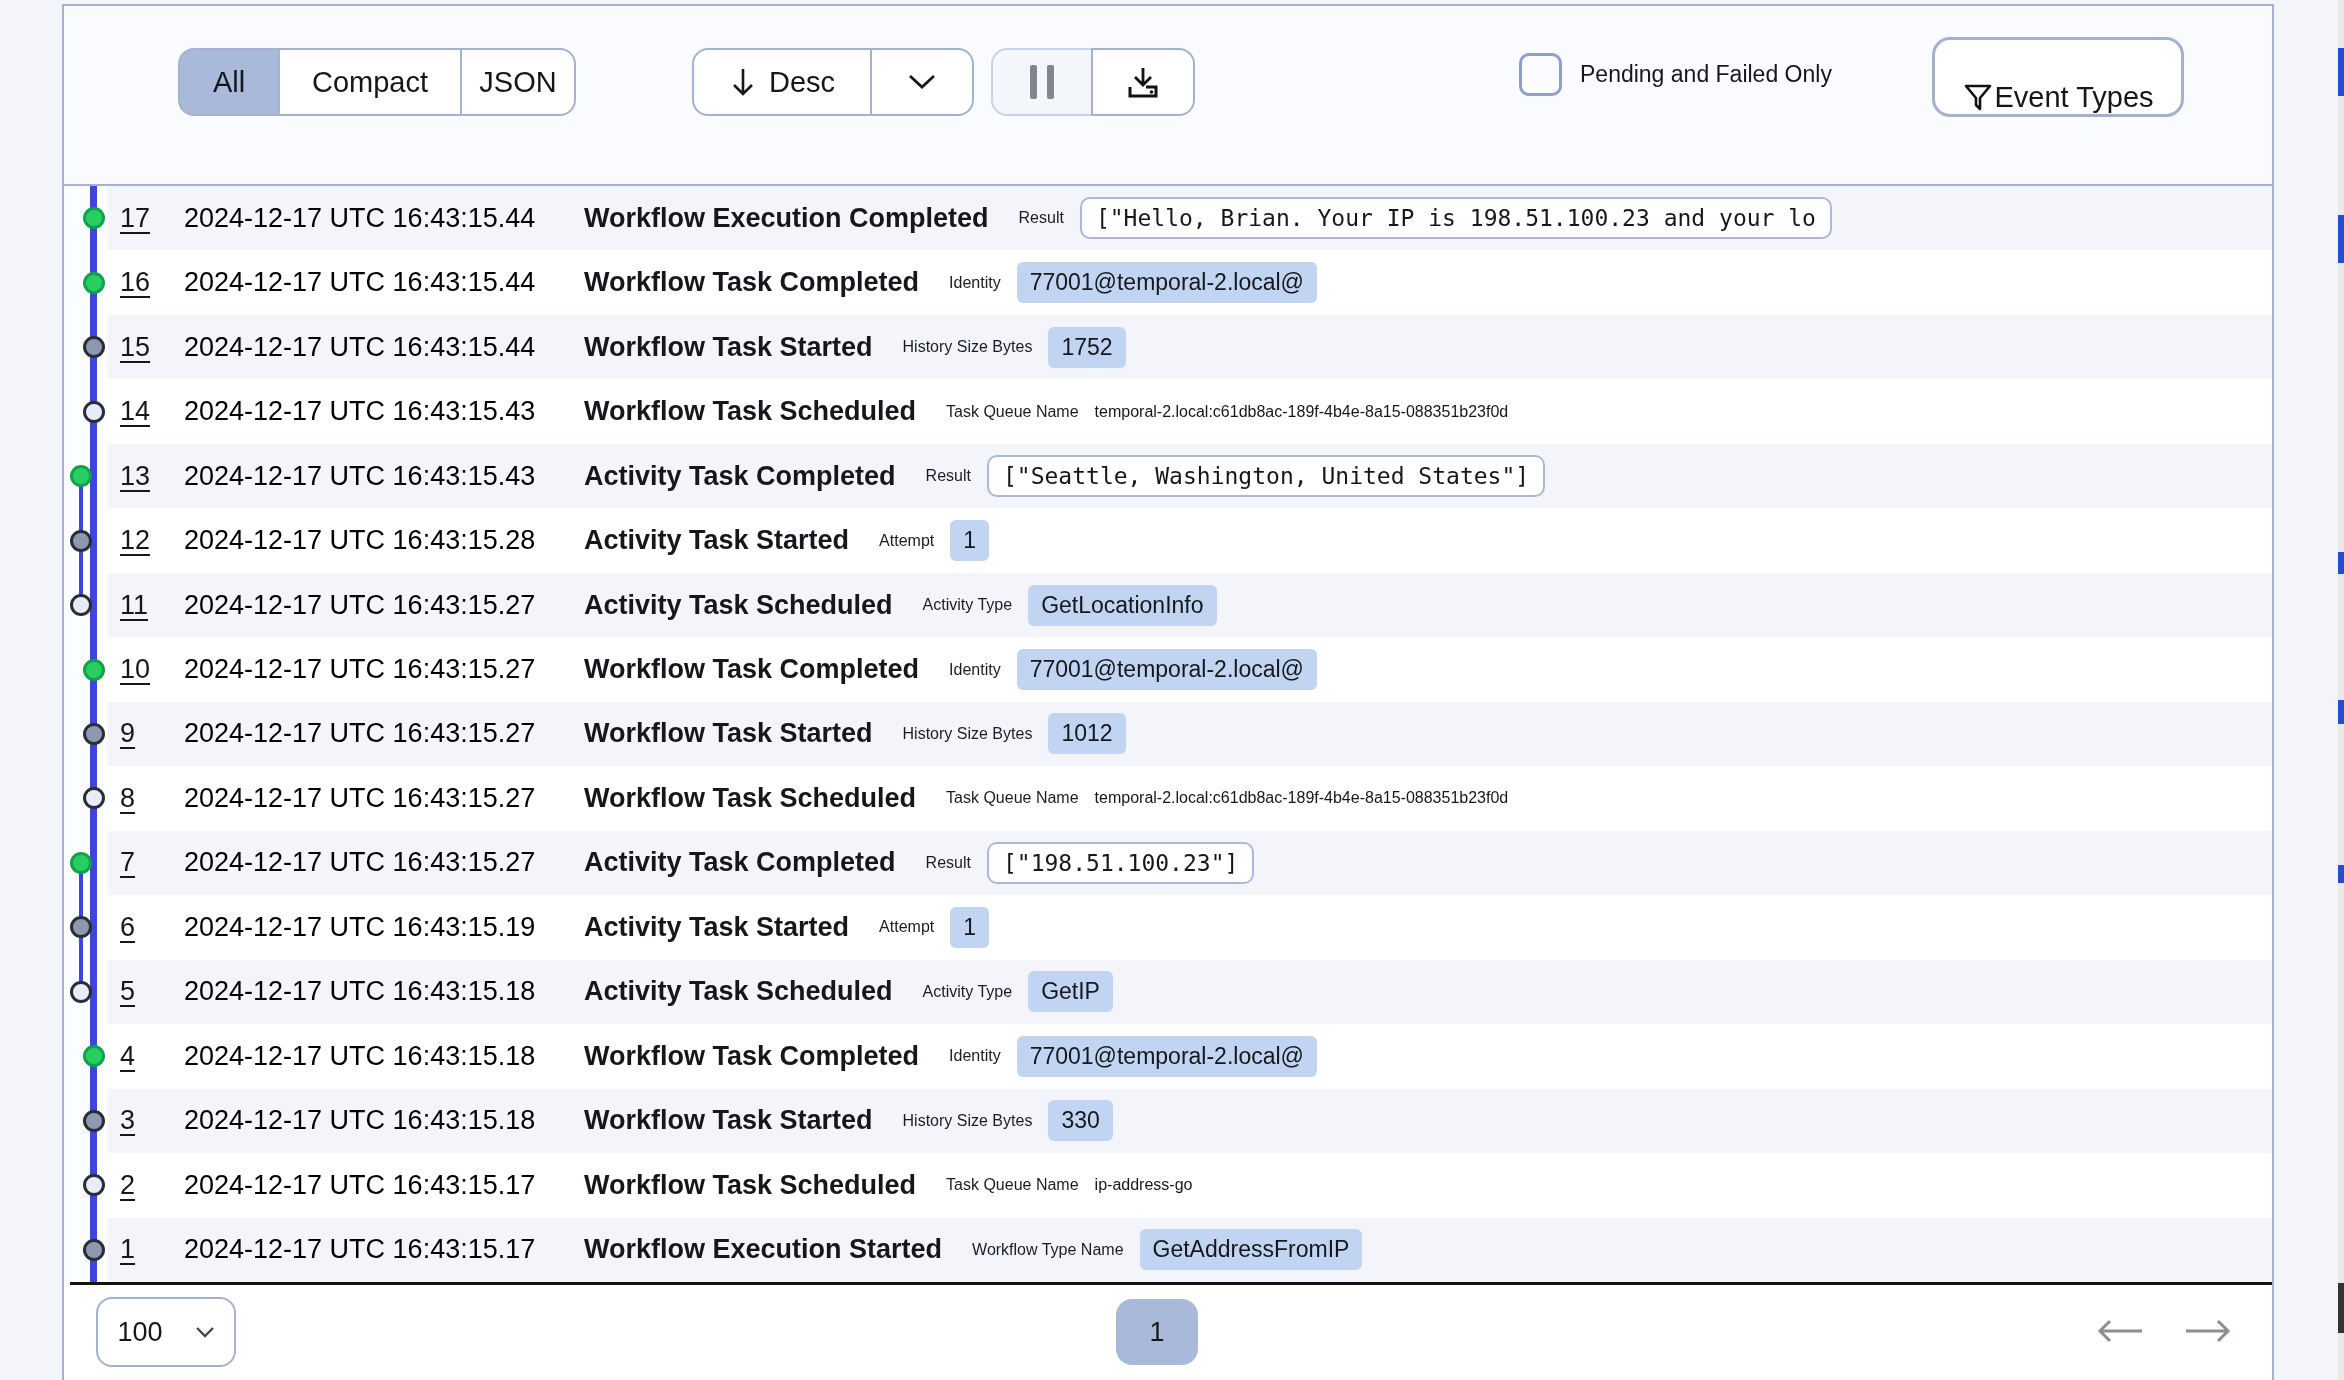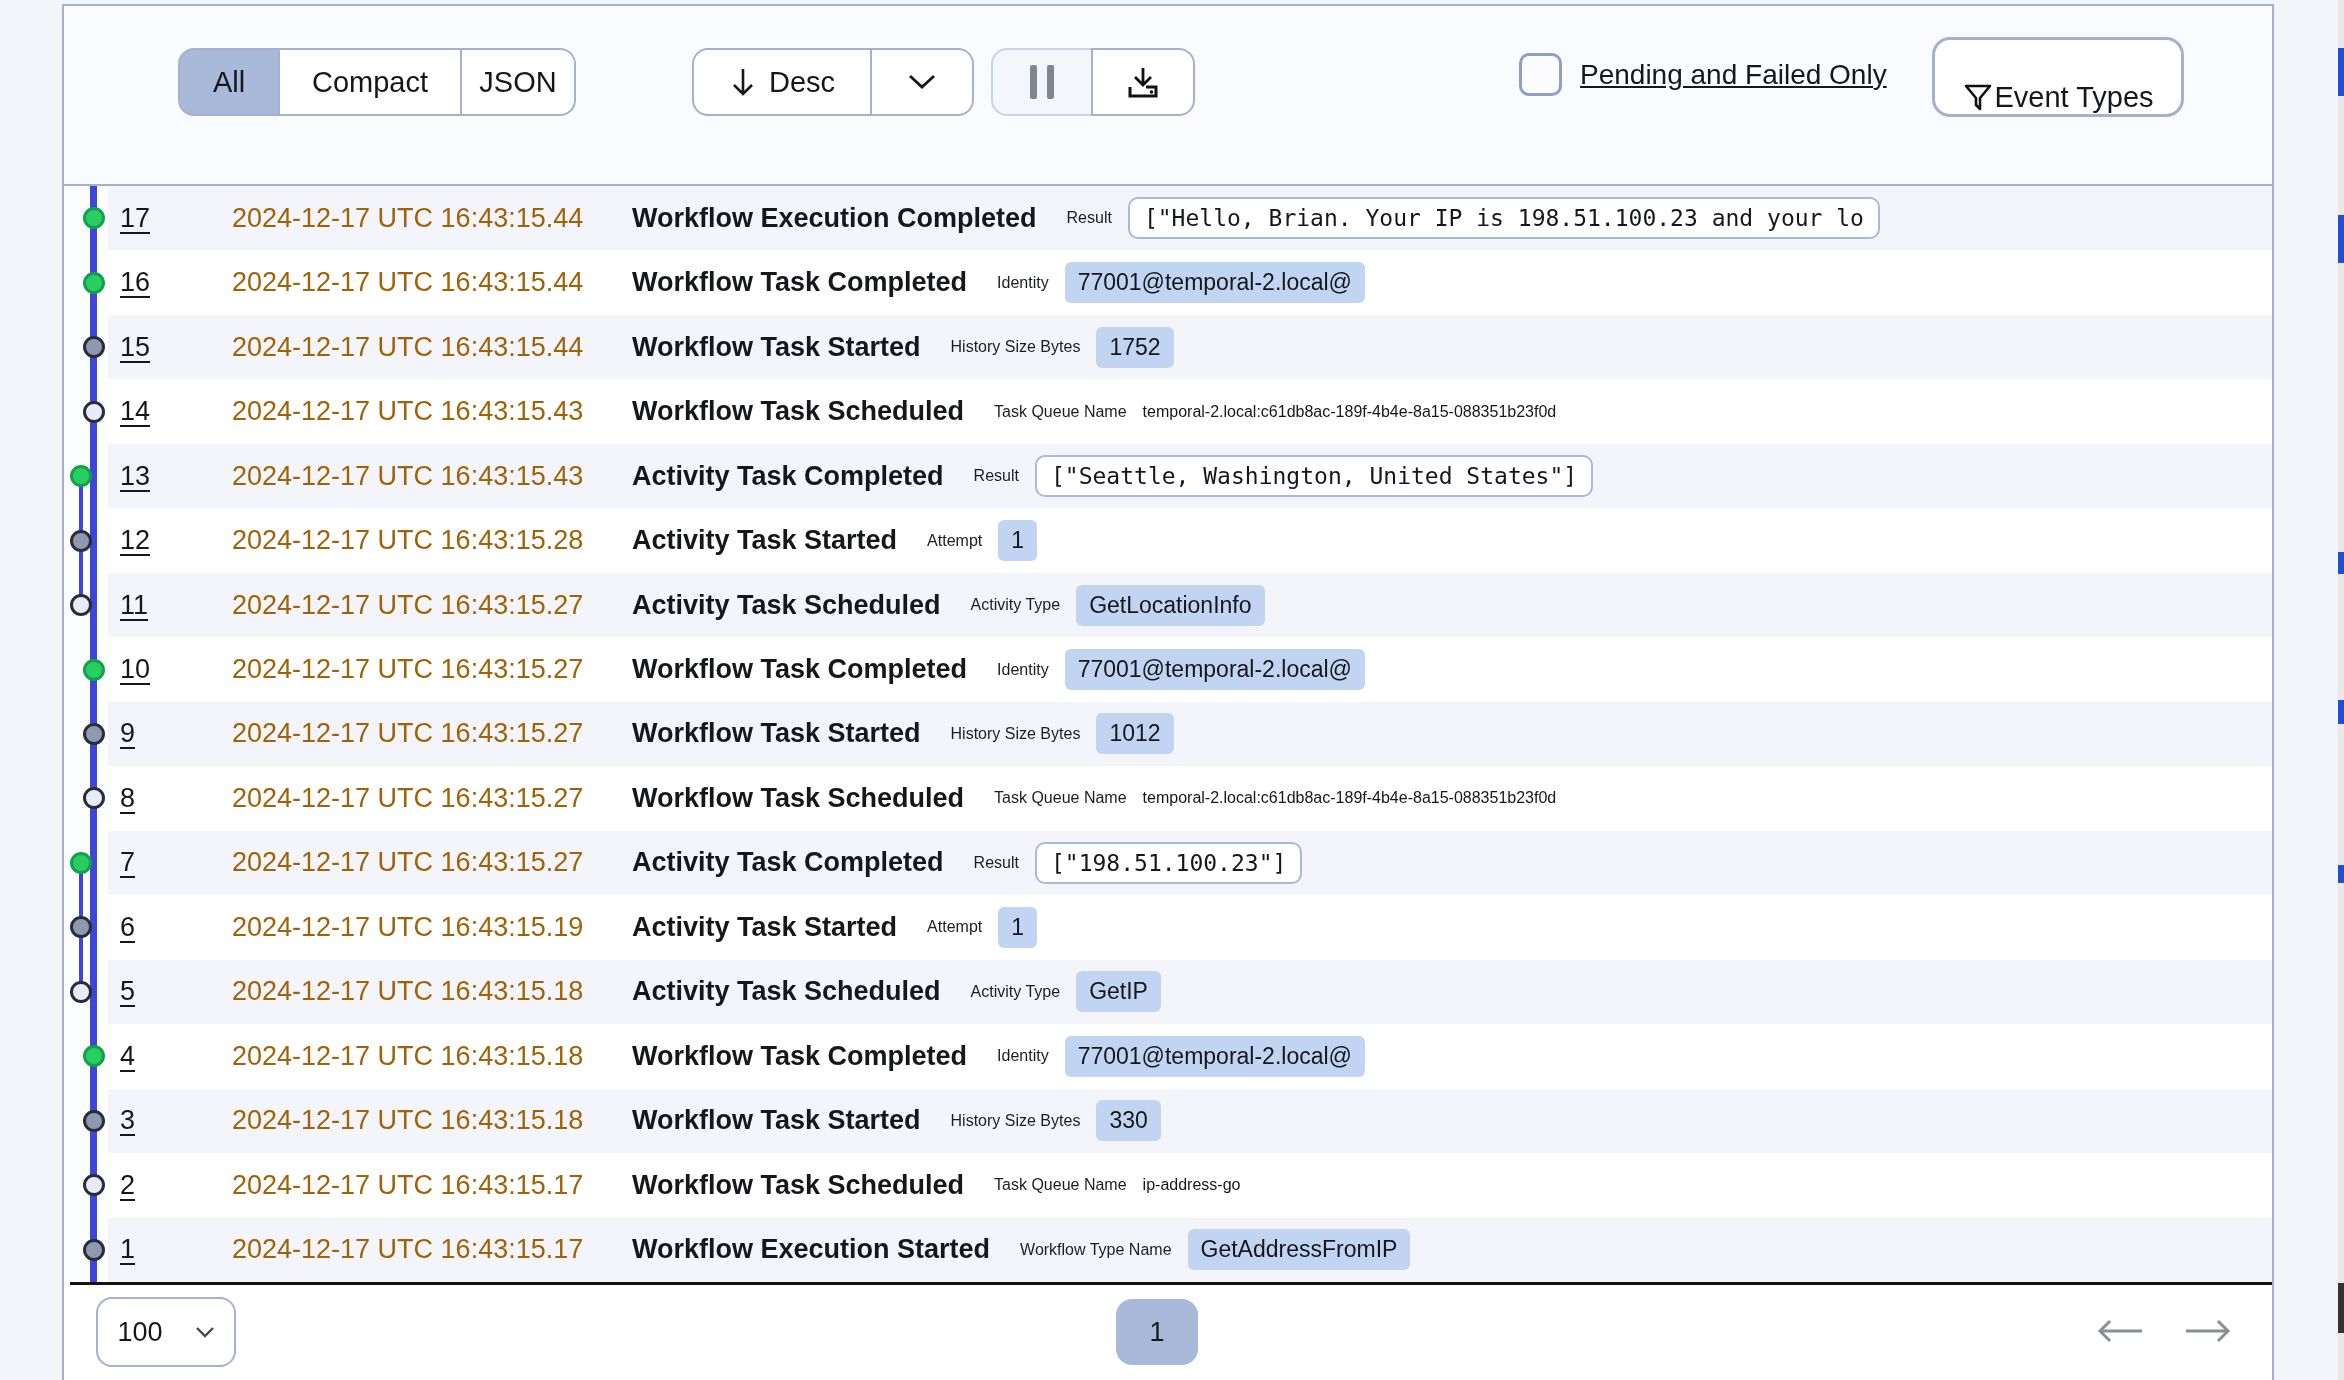--- a/index.html
+++ b/index.html
@@ -38,21 +38,21 @@
   .seg-pause { width:102px; background:#f3f6fb; border-color:#c9d3e6; }
   .seg-dl { width:104px; }
   .pause-bars { display:flex; gap:10px; }
   .pause-bars i { display:block; width:7px; height:34px; background:#80858f; border-radius:2px; }
   .cbx {
     position:absolute; left:1455px; top:47px; width:43px; height:43px;
     border:3px solid #8fa0c2; border-radius:10px; background:#fbfcff; cursor:pointer;
   }
   .cbx-label {
     position:absolute; left:1516px; top:47px; height:43px;
-    display:flex; align-items:center; font-size:28px;text-decoration:underline;
+    display:flex; align-items:center; font-size:23px;
   }
   .evtypes {
     position:absolute; left:1868px; top:31px; width:252px; height:80px;
     background:#ffffff; border:3px solid #a5b1cf; border-radius:18px;
     display:flex; align-items:flex-end; justify-content:center; 
     font-size:29px; cursor:pointer;
   }
   
   .table { position:relative; height:1096px; background:#fcfdff; }
   .mainline { position:absolute; left:26px; top:0; width:7px; height:1096px; background:#3d45db; }
@@ -70,21 +70,21 @@
   }
   .dot-main   { left:-25px; }
   .dot-offset { left:-38px; }
   .dot-green  { background:#28ce62; border:3px solid #12a14b; }
   .dot-gray   { background:#8d99b0; border:3px solid #2a2d33; }
   .dot-hollow { background:#e8ecf8; border:3px solid #2a2d33; }
   .enum {
     width:64px; font-size:27px; color:#15171c;
     text-decoration:underline; text-underline-offset:5px; cursor:pointer;
   }
-  .etime { width:400px; font-size:27px; color:#a16207;margin-left:48px; }
+  .etime { width:400px; font-size:27px; color:#000000; }
   .ename { font-size:27px; font-weight:bold; margin-right:30px; white-space:nowrap; }
   .elabel { font-size:16px; color:#1b1d24; margin-right:16px; white-space:nowrap; }
   .v-badge {
     background:#c1d4f1; border-radius:6px; padding:7px 13px;
     font-size:23px; white-space:nowrap;
   }
   .v-box {
     background:#ffffff; border:2px solid #aab9da; border-radius:10px;
     padding:6px 14px; font-family:"DejaVu Sans Mono", monospace;
     font-size:23px; white-space:nowrap; max-width:764px; overflow:hidden;

